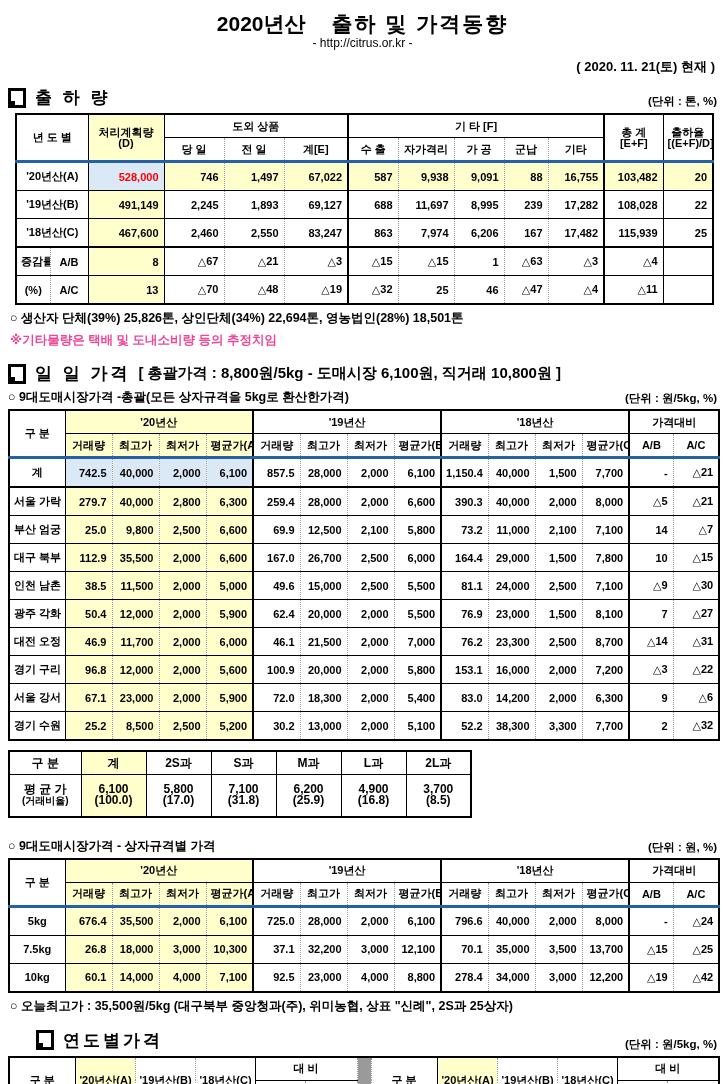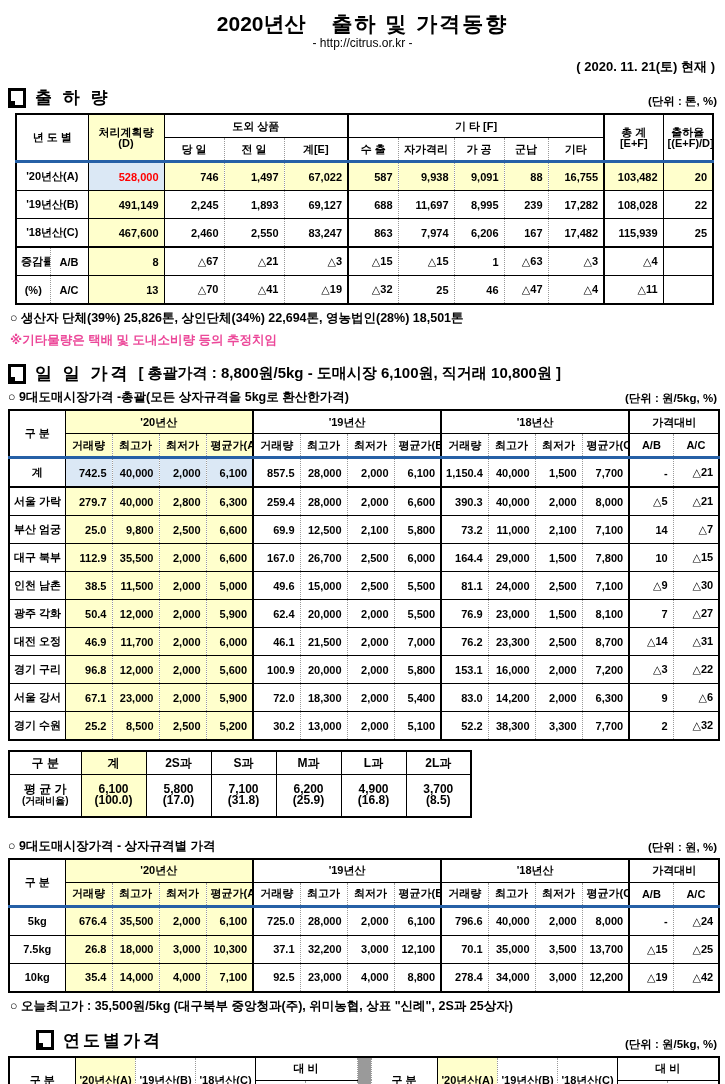--- a/index.html
+++ b/index.html
@@ -169,21 +169,21 @@
           <td class="num">△63</td>
           <td class="num">△3</td>
           <td class="num sl2">△4</td>
           <td class="num sl"></td>
         </tr>
         <tr>
           <th class="lbl">(%)</th>
           <th class="lbl">A/C</th>
           <td class="num yellow sl">13</td>
           <td class="num sl">△70</td>
-          <td class="num">△41</td>
+          <td class="num">△48</td>
           <td class="num">△19</td>
           <td class="num sl2">△32</td>
           <td class="num">25</td>
           <td class="num">46</td>
           <td class="num">△47</td>
           <td class="num">△4</td>
           <td class="num sl2">△11</td>
           <td class="num sl"></td>
         </tr>
       </tbody>
@@ -554,21 +554,21 @@
           <td class="num">12,100</td>
           <td class="num sl2">70.1</td>
           <td class="num">35,000</td>
           <td class="num">3,500</td>
           <td class="num">13,700</td>
           <td class="num sl2">△15</td>
           <td class="num">△25</td>
         </tr>
         <tr>
           <th class="lbl">10kg</th>
-          <td class="num yellow sl">35.4</td>
+          <td class="num yellow sl">60.1</td>
           <td class="num yellow">14,000</td>
           <td class="num yellow">4,000</td>
           <td class="num yellow">7,100</td>
           <td class="num sl2">92.5</td>
           <td class="num">23,000</td>
           <td class="num">4,000</td>
           <td class="num">8,800</td>
           <td class="num sl2">278.4</td>
           <td class="num">34,000</td>
           <td class="num">3,000</td>

